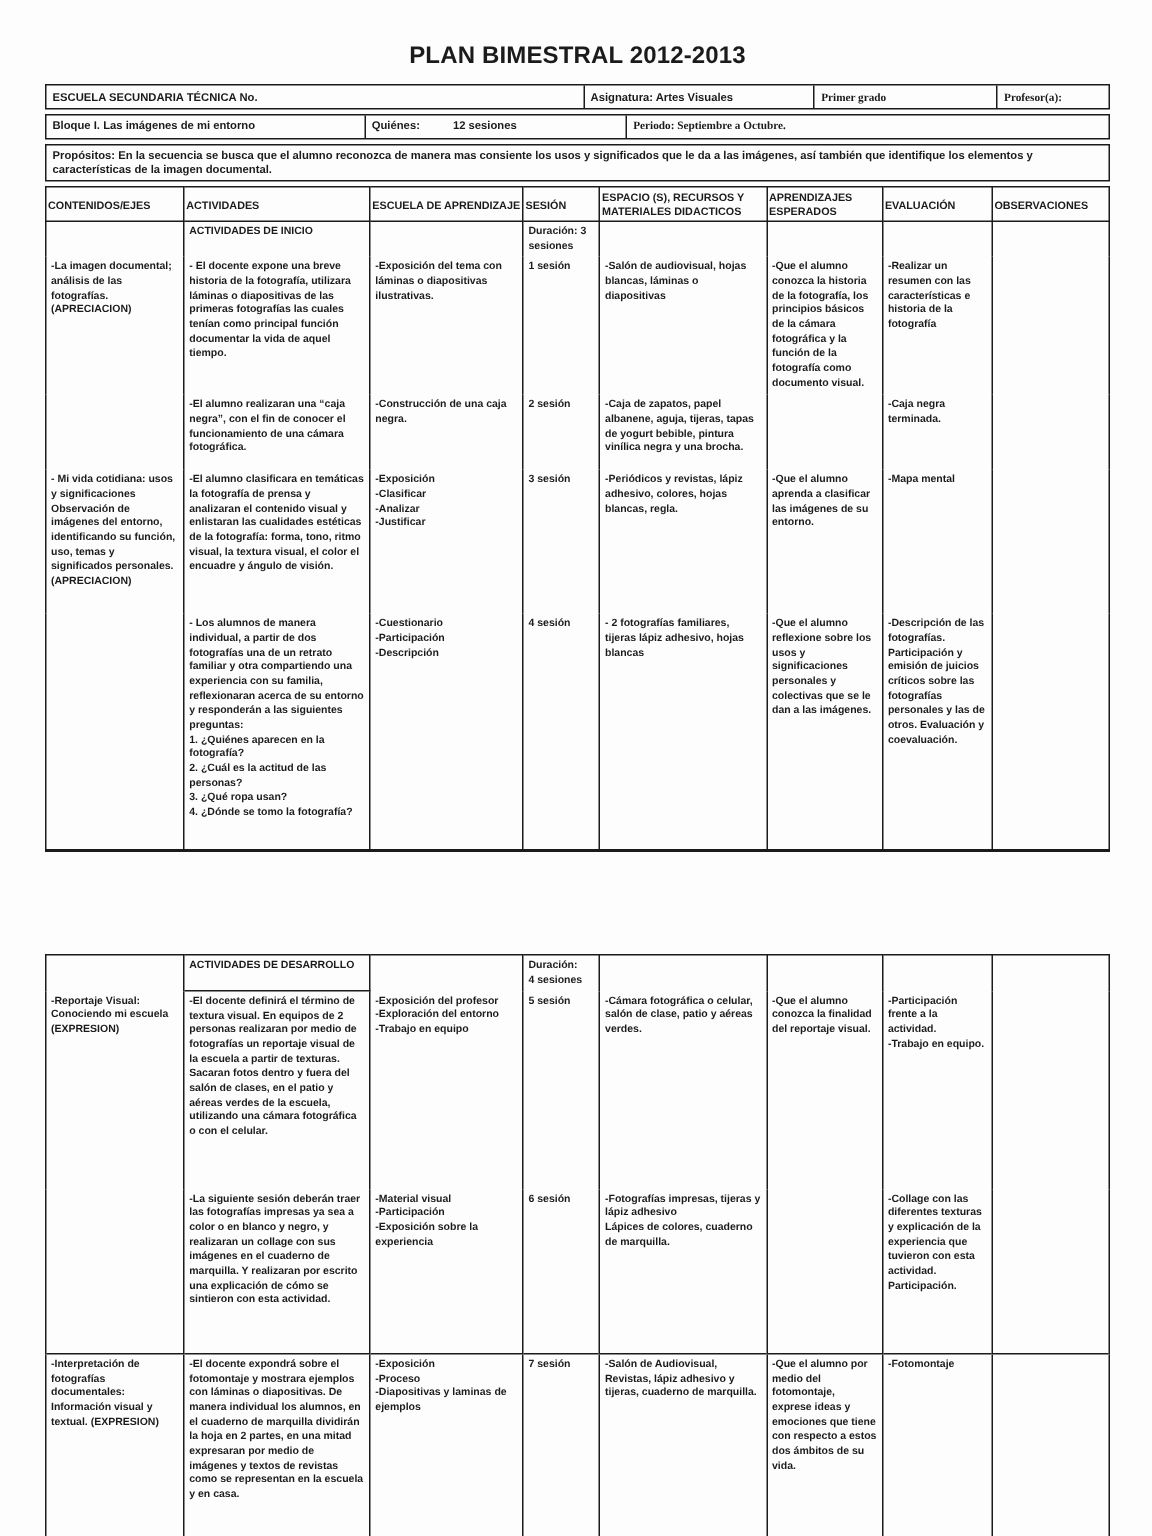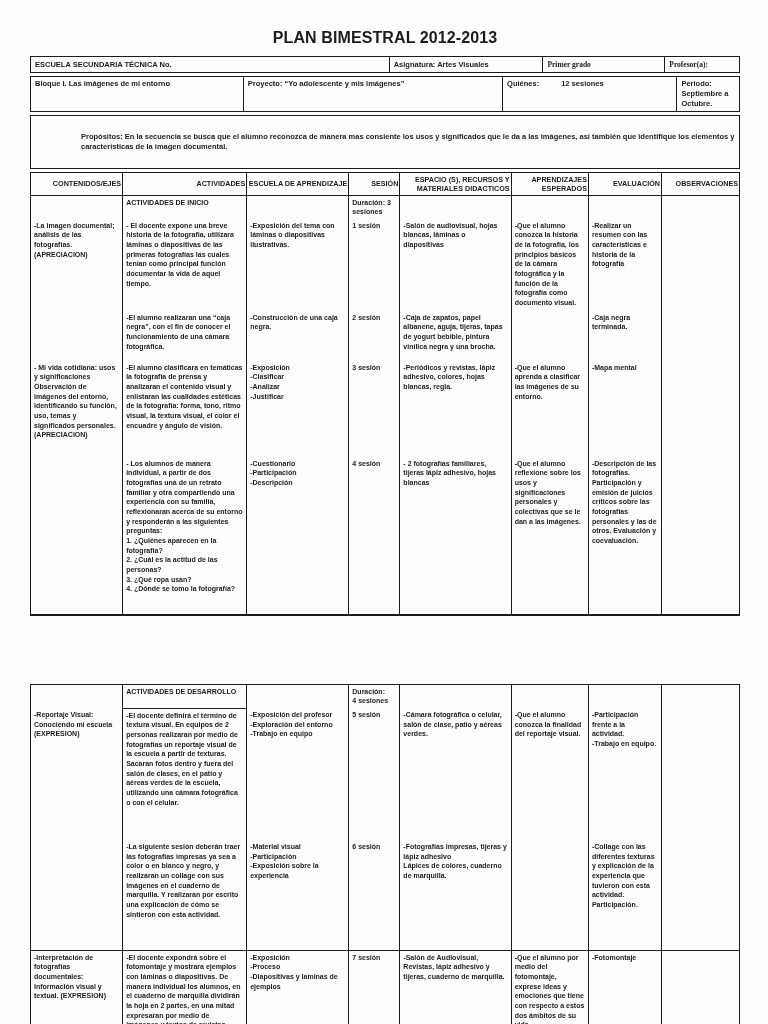--- a/index.html
+++ b/index.html
@@ -14,32 +14,32 @@
     font-size: 16px; font-weight: bold; text-align: center;
     margin-bottom: 9px; letter-spacing: 0.1px;
   }
   .info-box {
     display: flex; border: 1.5px solid #1b1b1b; margin-bottom: 3px;
     font-size: 7.5px; font-weight: bold; line-height: 1.3; gap: 32px;
   }
   .ic { padding: 2.5px 4px; }
   .ic + .ic { border-left: 1.5px solid #1b1b1b; }
   .w1a { width: 46%; } .w1b { width: 17.2%; } .w1c { width: 12.7%; font-family: Liberation Serif, serif; } .w1d { flex: 1; font-family: Liberation Serif, serif; }
-  .w2a { width: 25.4%; } .w2b { width: 32.1%; } .w2c { width: 20.1%; } .w2d { flex: 1; }
+  .w2a { width: 25.4%; } .w2b { width: 32.1%; } .w2c { width: 20.1%; } .w2d { flex: 1; font-family: Liberation Serif, serif; }
   .dur-gap { display: inline-block; width: 22px; }
-  .purpose { display: block; padding: 16px 4px; white-space: pre-line; margin-left: 46px; }
+  .purpose { display: block; padding: 2px 4px; white-space: pre-line; }
   table.plan { width: 100%; border-collapse: collapse; table-layout: fixed; }
   table.plan td {
     border-left: 1.5px solid #1b1b1b; border-right: 1.5px solid #1b1b1b;
     vertical-align: top; padding: 2px 3px;
     font-size: 7px; font-weight: bold; line-height: 1.38;
     white-space: pre-line; overflow: hidden;
   }
   table.plan tr.hdr td {
-    border: 1.5px solid #1b1b1b; text-align: right; vertical-align: middle;
+    border: 1.5px solid #1b1b1b; text-align: left; vertical-align: middle;
     font-size: 7.2px; padding: 2px 1px; height: 23px; line-height: 1.25;
   }
   tr.sub td { height: 22px; }
   tr.rA1 td { height: 92px; }
   tr.rA2 td { height: 50px; }
   tr.rB1 td { height: 96px; }
   tr.rB2 td { height: 158px; }
   tr.rC1 td { height: 132px; }
   tr.rC2 td { height: 110px; }
   tr.rD  td { height: 140px; border-top: 1.5px solid #1b1b1b; }
@@ -57,21 +57,20 @@
 
   <div class="info-box">
     <div class="ic w1a">ESCUELA SECUNDARIA TÉCNICA No.</div>
     <div class="ic w1b">Asignatura: Artes Visuales</div>
     <div class="ic w1c">Primer grado</div>
     <div class="ic w1d">Profesor(a):</div>
   </div>
 
   <div class="info-box">
     <div class="ic w2a">Bloque I. Las imágenes de mi entorno</div>
-    <div class="ic w2b">Proyecto: “Yo adolescente y mis imágenes”</div>
     <div class="ic w2c"><span>Quiénes:</span><span class="dur-gap"></span><span>12 sesiones</span></div>
     <div class="ic w2d">Periodo: Septiembre a Octubre.</div>
   </div>
 
   <div class="info-box">
     <span class="purpose">Propósitos: En la secuencia se busca que el alumno reconozca de manera mas consiente los usos y significados que le da a las imágenes, así también que identifique los elementos y características de la imagen documental.</span>
   </div>
 
   <table class="plan t1">
     <colgroup>

